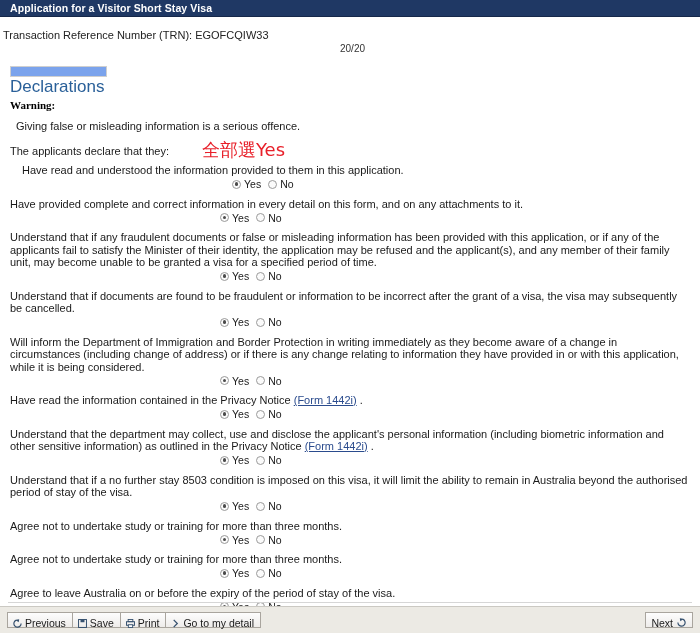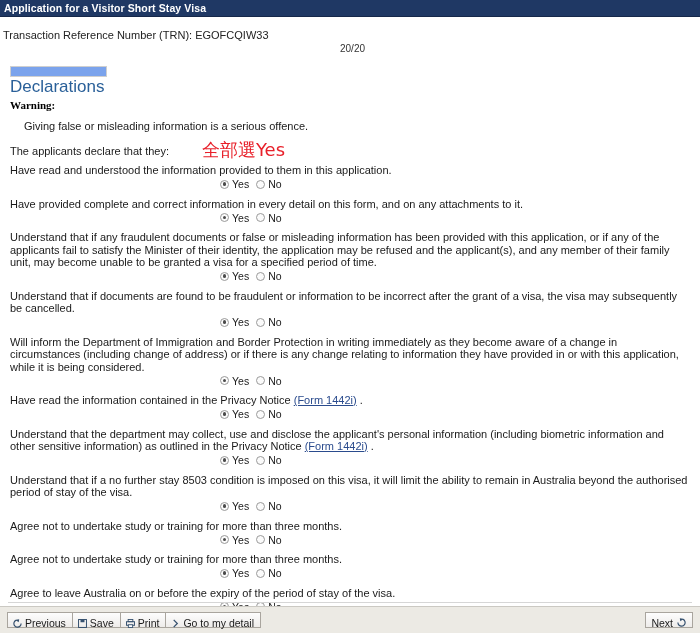--- a/index.html
+++ b/index.html
@@ -18,21 +18,21 @@
     position: relative;
   }
 
   
   .titlebar {
     height: 17px;
     background: #1f3864;
     border-bottom: 1px solid #16284a;
     display: flex;
     align-items: center;
-    padding: 0 0 0 4px;
+    padding: 0 0 0 10px;
     box-sizing: border-box;
   }
   .titlebar-text {
     color: #ffffff;
     font-size: 10.5px;
     font-weight: bold;
     letter-spacing: 0.1px;
   }
 
   
@@ -81,21 +81,21 @@
   }
   .warning-label {
     font-weight: bold;
     font-size: 11px;
     margin: 0 0 0 2px;
     color: #000;
     font-family: Liberation Serif, serif;
   }
   .warning-text {
     font-size: 11px;
-    margin: 9px 0 0 16px;
+    margin: 9px 0 0 8px;
     color: #1a1a1a;
   }
 
   .declare-header-row {
     position: relative;
     margin: 13px 0 0 2px;
     height: 17px;
   }
   .declare-lead {
     font-size: 11px;
@@ -111,20 +111,21 @@
     white-space: nowrap;
     line-height: 20px;
   }
 
   
   .decl {
     margin-top: 7px;
   }
   .decl.tight {
     margin-top: 2px;
+    margin-left: 12px;
   }
   .decl-text {
     font-size: 11px;
     line-height: 12.5px;
     color: #1a1a1a;
     margin: 0 0 0 2px;
     padding-right: 4px;
   }
   .decl-text a {
     color: #2a4b8d;

